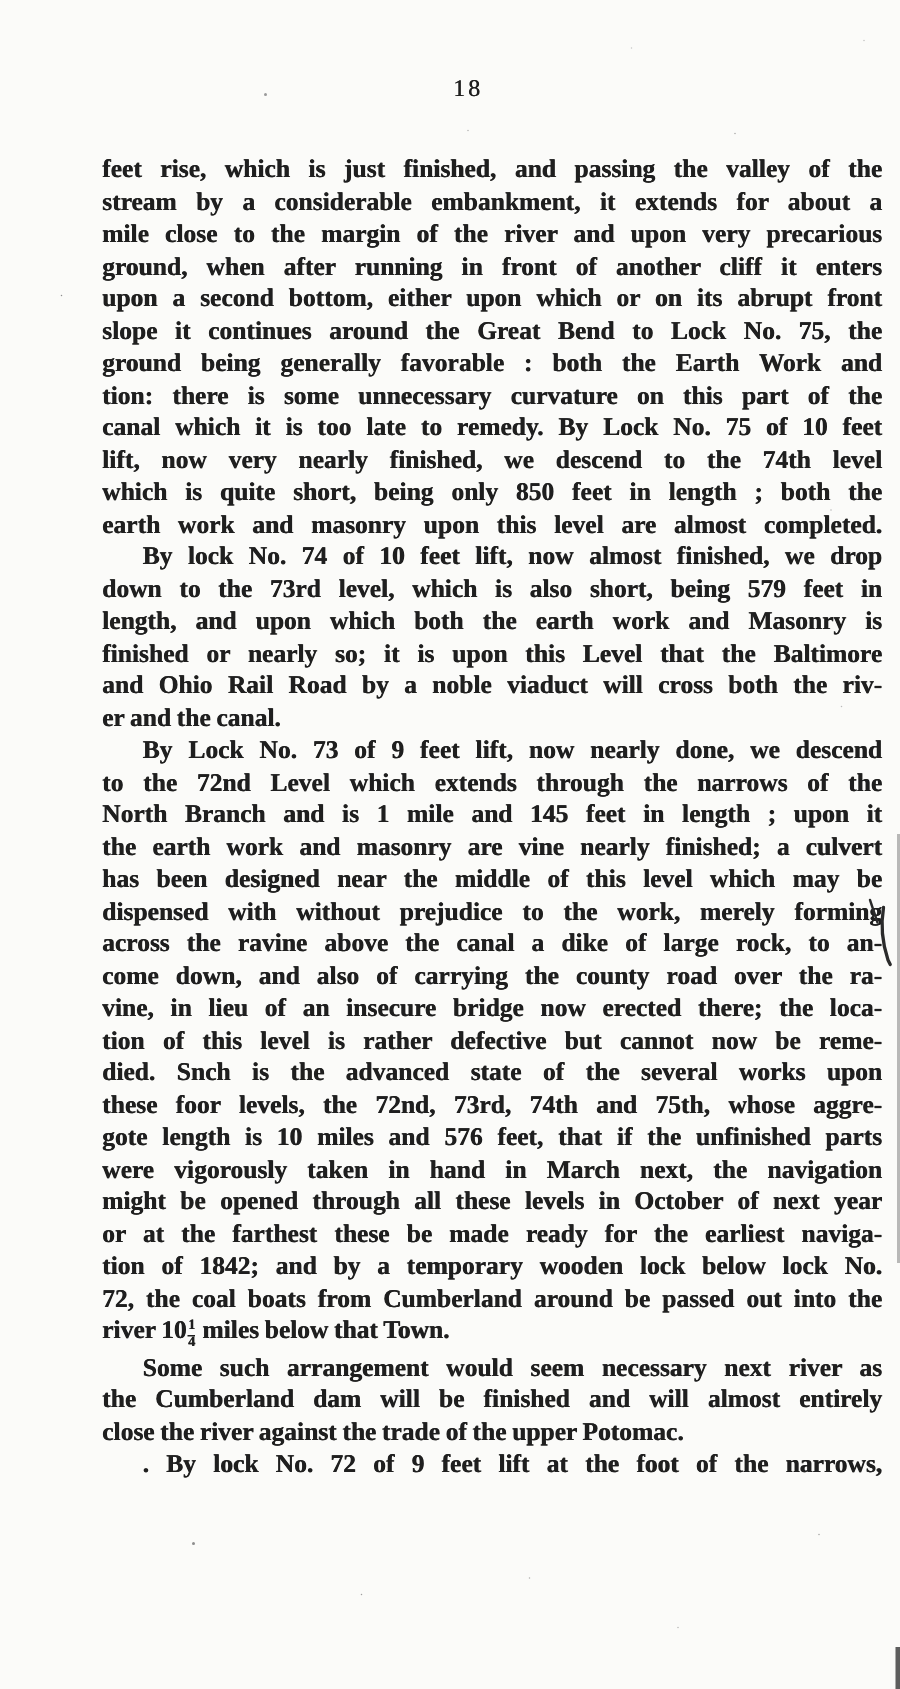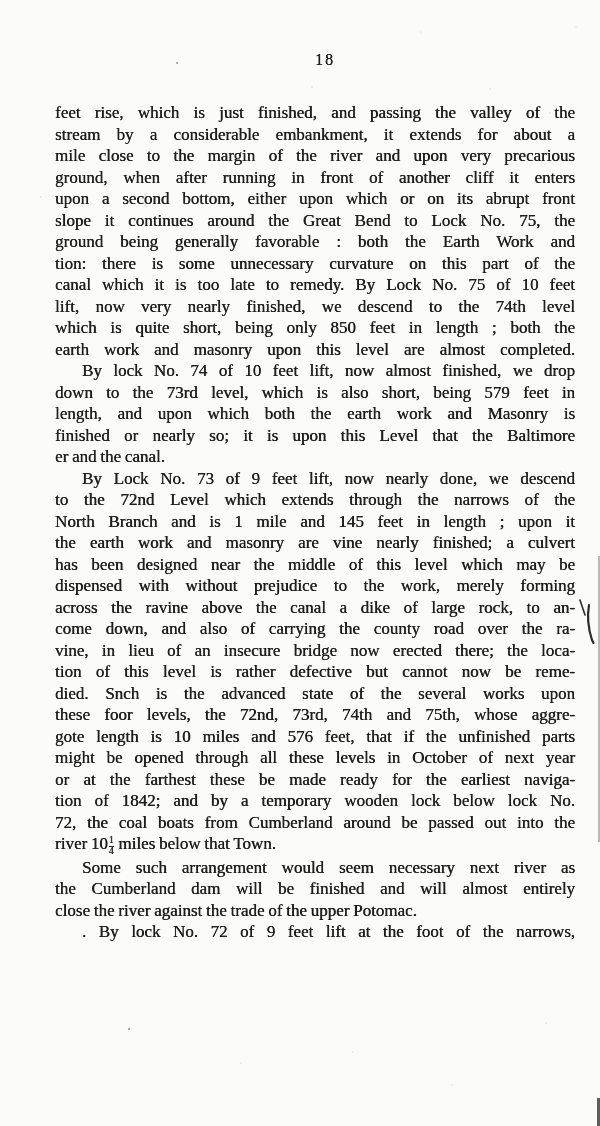--- a/index.html
+++ b/index.html
@@ -4,25 +4,25 @@
 <style>
   html, body { margin: 0; padding: 0; }
   body {
     width: 600px; height: 1126px;
     position: relative; overflow: hidden;
     background: #fbfbf9;
     color: #1f1f1f;
     font-family: "Liberation Serif", "DejaVu Serif", serif;
   }
   .page-number {
-    position: absolute; top: 51px; left: 65px; width: 520px;
+    position: absolute; top: 51px; left: 52px; width: 520px;
     text-align: center; font-size: 16px; letter-spacing: 2px;
     text-shadow: 0.3px 0 0 currentColor;
   }
-  #text-block { position: absolute; left: 55px; top: 102px; width: 520px; }
+  #text-block { position: absolute; left: 68px; top: 102px; width: 520px; font-weight: bold; }
   .paragraph { margin: 0; }
   .line {
     font-size: 17px; line-height: 21.5px;
     text-align: justify; text-align-last: justify; -moz-text-align-last: justify;
     word-spacing: -0.5px;
     text-shadow: 0.35px 0 0 currentColor;
   }
   .line.no-stretch { text-align-last: left; -moz-text-align-last: left; }
   .line.indent { text-indent: 27px; }
   .frac {
@@ -79,36 +79,38 @@
         <div class="line">canal which it is too late to remedy. By Lock No. 75 of 10 feet</div>
         <div class="line">lift, now very nearly finished, we descend to the 74th level</div>
         <div class="line">which is quite short, being only 850 feet in length ; both the</div>
         <div class="line">earth work and masonry upon this level are almost completed.</div>
       </div>
       <div class="paragraph">
         <div class="line indent">By lock No. 74 of 10 feet lift, now almost finished, we drop</div>
         <div class="line">down to the 73rd level, which is also short, being 579 feet in</div>
         <div class="line">length, and upon which both the earth work and Masonry is</div>
         <div class="line">finished or nearly so; it is upon this Level that the Baltimore</div>
+        <div class="line">and Ohio Rail Road by a noble viaduct will cross both the riv-</div>
         <div class="line no-stretch">er and the canal.</div>
       </div>
       <div class="paragraph">
         <div class="line indent">By Lock No. 73 of 9 feet lift, now nearly done, we descend</div>
         <div class="line">to the 72nd Level which extends through the narrows of the</div>
         <div class="line">North Branch and is 1 mile and 145 feet in length ; upon it</div>
         <div class="line">the earth work and masonry are vine nearly finished; a culvert</div>
         <div class="line">has been designed near the middle of this level which may be</div>
         <div class="line">dispensed with without prejudice to the work, merely forming</div>
         <div class="line">across the ravine above the canal a dike of large rock, to an-</div>
         <div class="line">come down, and also of carrying the county road over the ra-</div>
         <div class="line">vine, in lieu of an insecure bridge now erected there; the loca-</div>
         <div class="line">tion of this level is rather defective but cannot now be reme-</div>
         <div class="line">died.  Snch is the advanced state of the several works upon</div>
         <div class="line">these foor levels, the 72nd, 73rd, 74th and 75th, whose aggre-</div>
         <div class="line">gote length is 10 miles and 576 feet, that if the unfinished parts</div>
+        <div class="line">were vigorously taken in hand in March next, the navigation</div>
         <div class="line">might be opened through all these levels in October of next year</div>
         <div class="line">or at the farthest these be made ready for the earliest naviga-</div>
         <div class="line">tion of 1842; and by a temporary wooden lock below lock No.</div>
         <div class="line">72, the coal boats from Cumberland around be passed out into the</div>
         <div class="line no-stretch">river 10<span class="frac"><span class="num">1</span><span class="den">4</span></span> miles below that Town.</div>
       </div>
       <div class="paragraph">
         <div class="line indent">Some such arrangement would seem necessary next river as</div>
         <div class="line">the Cumberland dam will be finished and will almost entirely</div>
         <div class="line no-stretch">close the river against the trade of the upper Potomac.</div>

